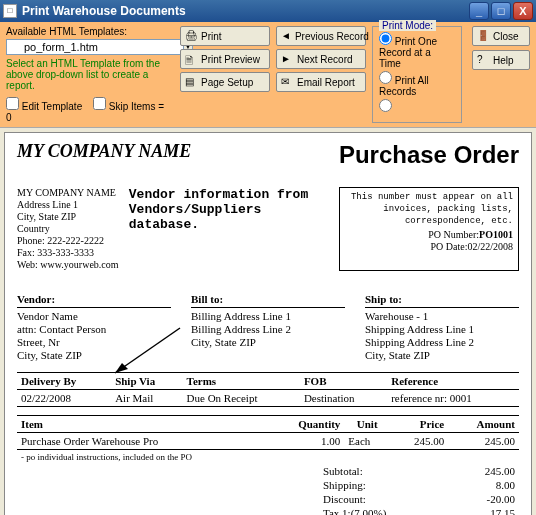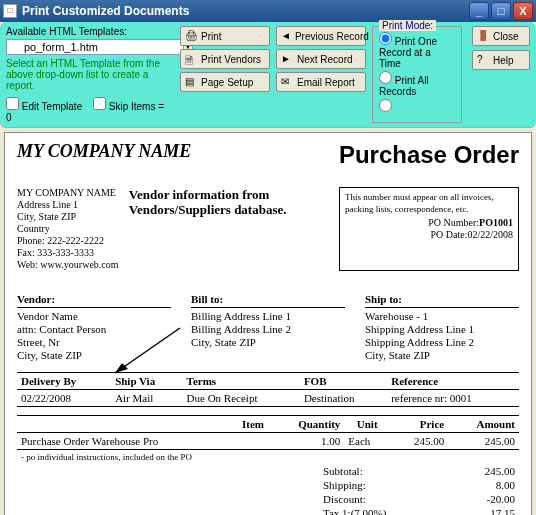--- a/index.html
+++ b/index.html
@@ -2,21 +2,21 @@
 <html><head>
 <meta charset="utf-8">
 <style>
   * { box-sizing: border-box; margin: 0; padding: 0; }
   body { font-family: Tahoma, Arial, sans-serif; font-size: 11px; background: #ece9d8; width: 536px; height: 515px; overflow: hidden; }
   .titlebar { background: linear-gradient(#3a6ea5,#1f4f8f); color: #fff; height: 22px; display: flex; align-items: center; padding: 0 3px; }
   .titlebar .icon { width: 14px; height: 14px; background: #fff; margin-right: 5px; border: 1px solid #999; font-size: 8px; text-align:center; line-height:12px; color:#333;}
   .titlebar .title { flex: 1; font-weight: bold; font-size: 12px; }
   .winbtn { width: 20px; height: 18px; margin-left: 2px; background: linear-gradient(#6fa0e0,#2a5fb0); border: 1px solid #1a3f7f; border-radius: 3px; color: #fff; font-weight: bold; font-size: 11px; text-align: center; line-height: 16px; cursor: pointer; }
   .winbtn.close { background: linear-gradient(#e07060,#c0392b); border-color:#902010;}
-  .toolbar { background: #5eead4; padding: 4px 6px; border-bottom: 1px solid #aaa; display: flex; gap: 6px; border-radius: 6px; }
+  .toolbar { background: #fdba74; padding: 4px 6px; border-bottom: 1px solid #aaa; display: flex; gap: 6px; }
   .col1 { width: 168px; }
   .lbl { font-size: 10px; color: #000; margin-bottom: 2px; display: block; }
   .combo { display: flex; }
   .combo input { flex: 1; font-size: 11px; padding: 1px 17px; border: 1px solid #7f9db9; background:#fff;}
   .combo .arrow { width: 15px; background: #ece9d8; border: 1px solid #7f9db9; border-left: none; text-align: center; font-size: 8px; line-height: 14px; cursor: pointer;}
   .hint { color: #008000; font-size: 10px; margin-top: 3px; line-height: 11px;}
   .checks { margin-top: 6px; font-size: 10px;}
   .checks label { margin-right: 8px;}
   .btncol { display: flex; flex-direction: column; gap: 3px; }
   .btn { background: #ece9d8; border: 1px solid #888; border-radius: 2px; font-size: 10px; padding: 2px 4px; display: flex; align-items: center; gap: 4px; cursor: pointer; height: 20px; width: 90px; white-space: nowrap;}
@@ -25,23 +25,23 @@
   .fieldset .legend { position: absolute; top: -7px; left: 6px; background: #ece9d8; padding: 0 3px; color:#00008b;}
   .radio { display: block; margin: 2px 0;}
   .rightcol { display:flex; flex-direction:column; gap:4px; margin-left:4px;}
   .rightcol .btn { width: 58px;}
   .docwrap { background: #fff; margin: 4px; border: 1px solid #888; height: 410px; overflow: auto; padding: 8px 12px; font-family: Georgia, 'Times New Roman', serif; font-size: 11px; color:#000; position:relative;}
   .dochead { display: flex; justify-content: space-between; align-items: flex-start; }
   .company { font-style: italic; font-weight: bold; font-size: 18px; line-height: 20px;}
   .potitle { font-size: 24px; font-weight: bold; font-family: Arial, sans-serif;}
   .toprow { display: flex; justify-content: space-between; margin-top: 18px; }
   .fromblk { font-size: 10px; line-height: 12px;}
-  .annot { font-family: Liberation Serif, serif; font-size: 13px; font-weight: bold; width: 210px; margin-left: 10px; line-height: 15px;}
+  .annot { font-family: Liberation Mono, monospace; font-size: 13px; font-weight: bold; width: 210px; margin-left: 10px; line-height: 15px;}
   .numbox { border: 1px solid #000; padding: 3px 5px; font-size: 10px; line-height: 12px; text-align: right; width: 180px;}
-  .numbox .small { font-size: 9px; text-align: left; margin-bottom: 2px;}
+  .numbox .small { font-size: 9px; text-align: right; margin-bottom: 2px; font-family: Liberation Mono, monospace;}
   .arrow-svg { position: absolute; left: 95px; top: 190px; pointer-events:none;}
   .cols3 { display: flex; margin-top: 22px; gap: 20px;}
   .cols3 > div { flex: 1; font-size: 11px; line-height: 13px;}
   .sect-h { font-weight: bold; border-bottom: 1px solid #000; padding-bottom: 1px; margin-bottom: 2px;}
   table.grid { width: 100%; border-collapse: collapse; margin-top: 10px; font-size: 11px;}
   table.grid th, table.grid td { border-top: 1px solid #000; border-bottom: 1px solid #000; padding: 2px 4px; text-align: left;}
   .items { width: 100%; border-collapse: collapse; margin-top: 8px; font-size: 11px;}
   .items th { border-top: 1px solid #000; border-bottom: 1px solid #000; padding: 2px 4px; font-weight: bold;}
   .items td { padding: 2px 4px;}
   .items .num { text-align: right;}
@@ -49,21 +49,21 @@
   .totals { width: 200px; margin-left: auto; font-size: 11px; border-collapse: collapse;}
   .totals td { padding: 1px 4px;}
   .totals .r { text-align: right;}
   .note { font-size: 9px; margin-top: 22px; border-top:1px solid #000; padding-top:2px;}
 </style>
 </head>
 <body>
 
 <div class="titlebar">
   <span class="icon">□</span>
-  <span class="title">Print Customized Documents</span>
+  <span class="title">Print Warehouse Documents</span>
   <span class="winbtn">_</span>
   <span class="winbtn">□</span>
   <span class="winbtn close">X</span>
 </div>
 
 <div class="toolbar">
   <div class="col1">
     <span class="lbl">Available HTML Templates:</span>
     <div class="combo">
       <input value="po_form_1.htm" style="">
@@ -75,21 +75,21 @@
       <label><input type="checkbox" style=""> <span>Skip Items = 0</span></label>
     </div>
   </div>
   <div class="btncol">
     <div class="btn">
         <span class="gic">🖨</span>
         <span>Print</span>
       </div>
     <div class="btn">
         <span class="gic">🗎</span>
-        <span>Print Vendors</span>
+        <span>Print Preview</span>
       </div>
     <div class="btn">
         <span class="gic">▤</span>
         <span>Page Setup</span>
       </div>
   </div>
   <div class="btncol">
     <div class="btn">
         <span class="gic">◄</span>
         <span>Previous Record</span>
@@ -188,21 +188,21 @@
       <td>Due On Receipt</td>
       <td>Destination</td>
       <td>reference nr: 0001</td>
     </tr>
   </tbody>
     </table>
 
   <table class="items">
     <tbody>
         <tr>
-      <th style="text-align:right;width:50%">Item</th>
+      <th style="text-align:left;width:50%">Item</th>
       <th class="num">Quantity</th>
       <th>Unit</th>
       <th class="num">Price</th>
       <th class="num">Amount</th>
     </tr>
     <tr>
       <td>Purchase Order Warehouse Pro</td>
       <td class="num">1.00</td>
       <td>Each</td>
       <td class="num">245.00</td>

